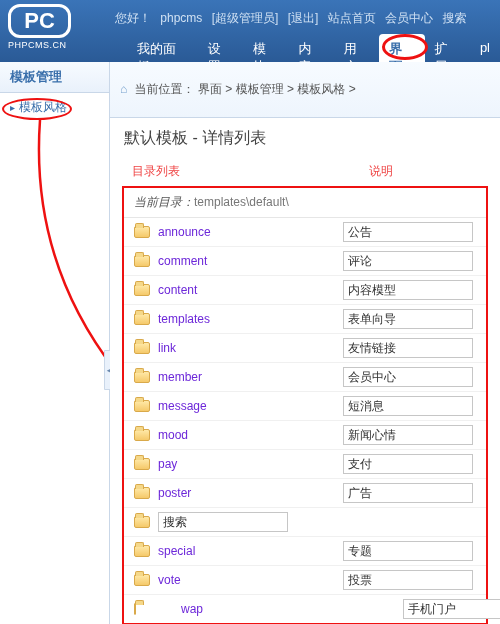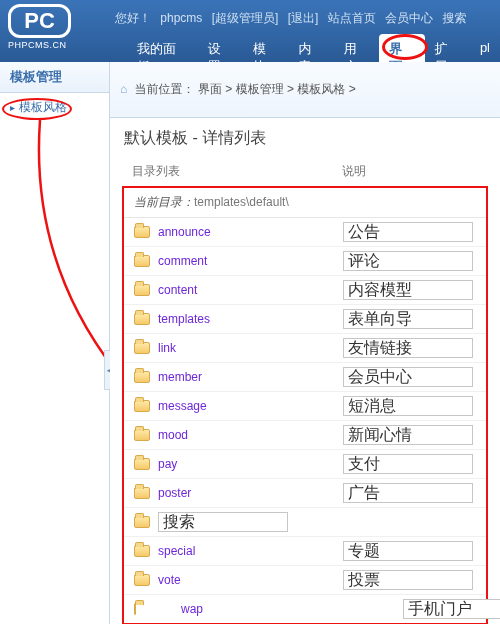--- a/index.html
+++ b/index.html
@@ -26,22 +26,22 @@
 .breadcrumb .home-icon { color: #7aa3cf; margin-right: 4px; }
 .page-title { padding: 10px 14px 8px; color: #444; font-size: 16px; }
 .table-wrap { margin: 0 12px; border: 2px solid #e11; padding: 0; }
 .curdir { border-bottom: 1px solid #e6e6e6; padding: 6px 10px; color: #777; }
 .curdir .lbl { color: #555; font-style: italic; }
 .row { display: flex; align-items: center; border-bottom: 1px solid #f0f0f0; padding: 4px 10px; }
 .row:last-child { border-bottom: none; gap: 37px; }
 .folder-icon { width: 16px; height: 12px; background: linear-gradient(#ffe9a8,#f5c96a); border: 1px solid #d9a94a; border-radius: 2px; margin-right: 8px; position: relative; }
 .folder-icon::before { content: ""; position: absolute; top: -4px; left: 0; width: 7px; height: 4px; background: #f5d88a; border: 1px solid #d9a94a; border-bottom: none; border-radius: 2px 2px 0 0; }
 .fname { flex: 0 0 185px; color: #6d28d9; }
-.fdesc input { width: 130px; height: 20px; border: 1px solid #c6c6c6; padding: 1px 4px; font-size: 16px; color: #333; }
-.table-head-outer { display: flex; padding: 6px 22px; color: #737373; }
+.fdesc input { width: 130px; height: 20px; border: 1px solid #c6c6c6; padding: 1px 4px; font-size: 12px; color: #333; }
+.table-head-outer { display: flex; padding: 6px 22px; color: #ef4444; gap: 27px; }
 .table-head-outer .c1 { width: 210px; }
 .buttons { padding: 8px 14px; }
 .buttons button { background: linear-gradient(#fdfdfd,#ececec); border: 1px solid #b8b8b8; padding: 3px 10px; margin-right: 6px; cursor: pointer; font-size: 12px; color: #333; }
 .collapse-tab { position: absolute; left: 104px; top: 350px; width: 10px; height: 40px; background: #e9f1fb; border: 1px solid #c9d7e8; border-radius: 0 4px 4px 0; display: flex; align-items: center; justify-content: center; color: #6a89af; font-size: 9px; cursor: pointer; }
 </style>
 </head>
 <body>
 
 <div class="header">
   <div class="logo">

